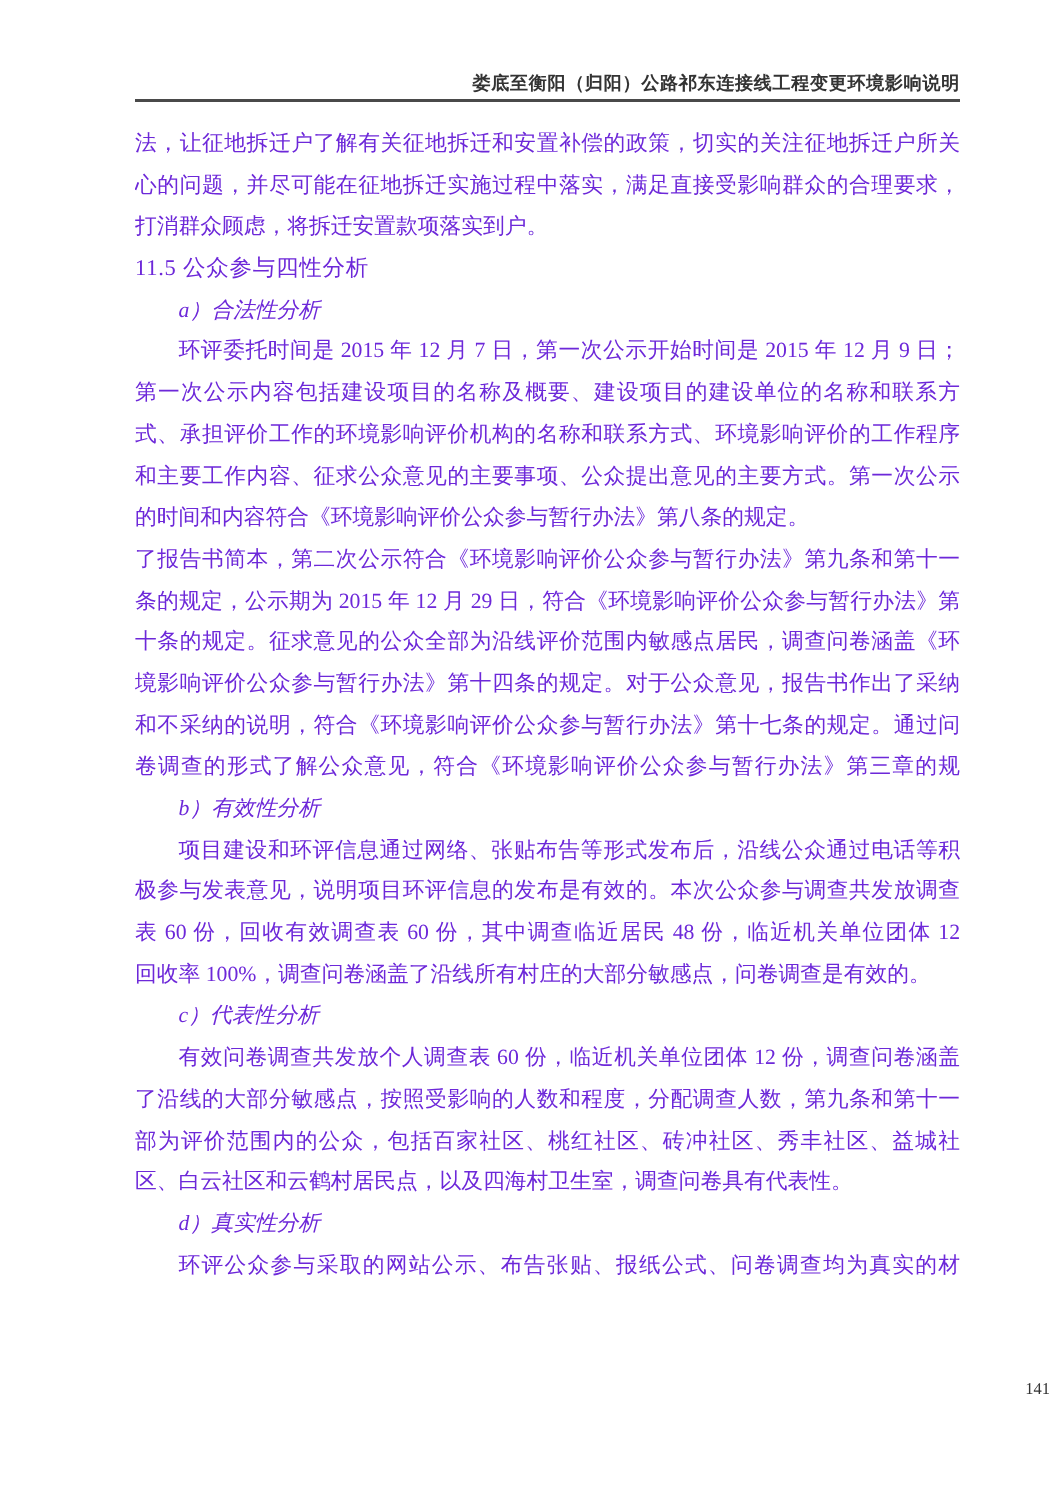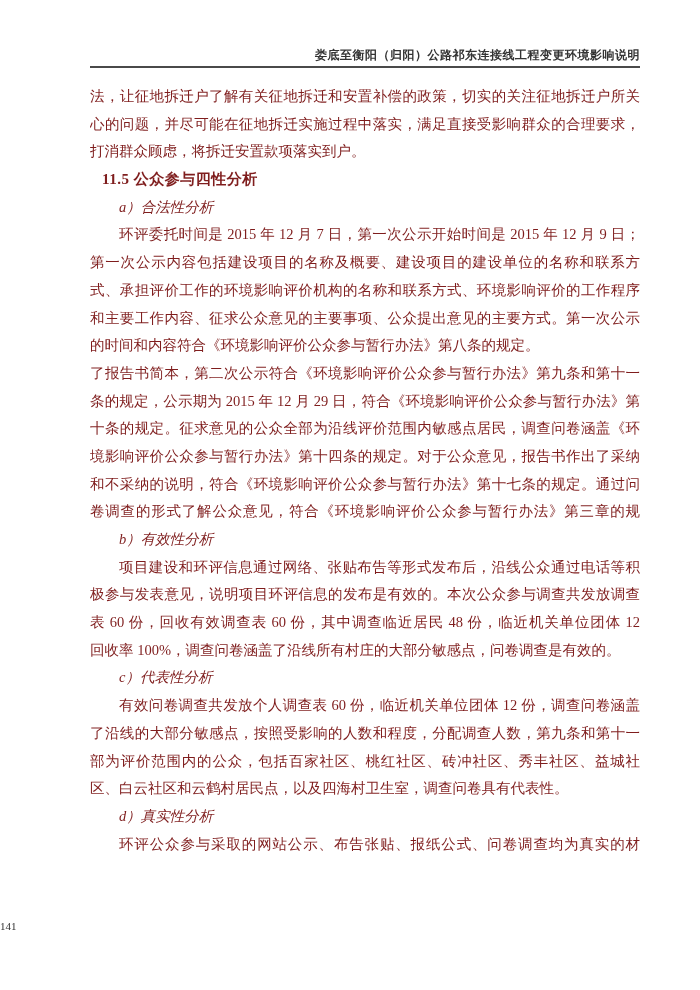--- a/index.html
+++ b/index.html
@@ -38,48 +38,47 @@
     position: absolute;
     top: 83px;
     left: 90px;
     width: 550px;
   }
   .line {
     height: 27.7px;
     line-height: 27.7px;
     font-size: 14.5px;
     white-space: nowrap;
-    color: #7f1d1d;
+    color: #6d28d9;
   }
   .line.fill {
     white-space: normal;
     text-align: justify;
     text-align-last: justify;
     text-justify: inter-character;
     overflow: hidden;
   }
   .line.indent {
     padding-left: 29px;
   }
   .block.heading .line {
-    font-weight: bold;
+    font-weight: normal;
     font-size: 15px;
     letter-spacing: 0.5px;
-    margin-left: 12px;
   }
   .block.sub .line {
     padding-left: 29px;
     font-style: italic;
   }
   .page-footer {
     position: absolute;
     top: 920px;
     left: 0;
     width: 700px;
-    text-align: left;
+    text-align: right;
     font-size: 11px;
     color: #333333;
   }
 </style>
 </head>
 <body>
 
 <div class="page">
   <div class="running-head">娄底至衡阳（归阳）公路祁东连接线工程变更环境影响说明</div>
   <div class="header-rule"></div>

